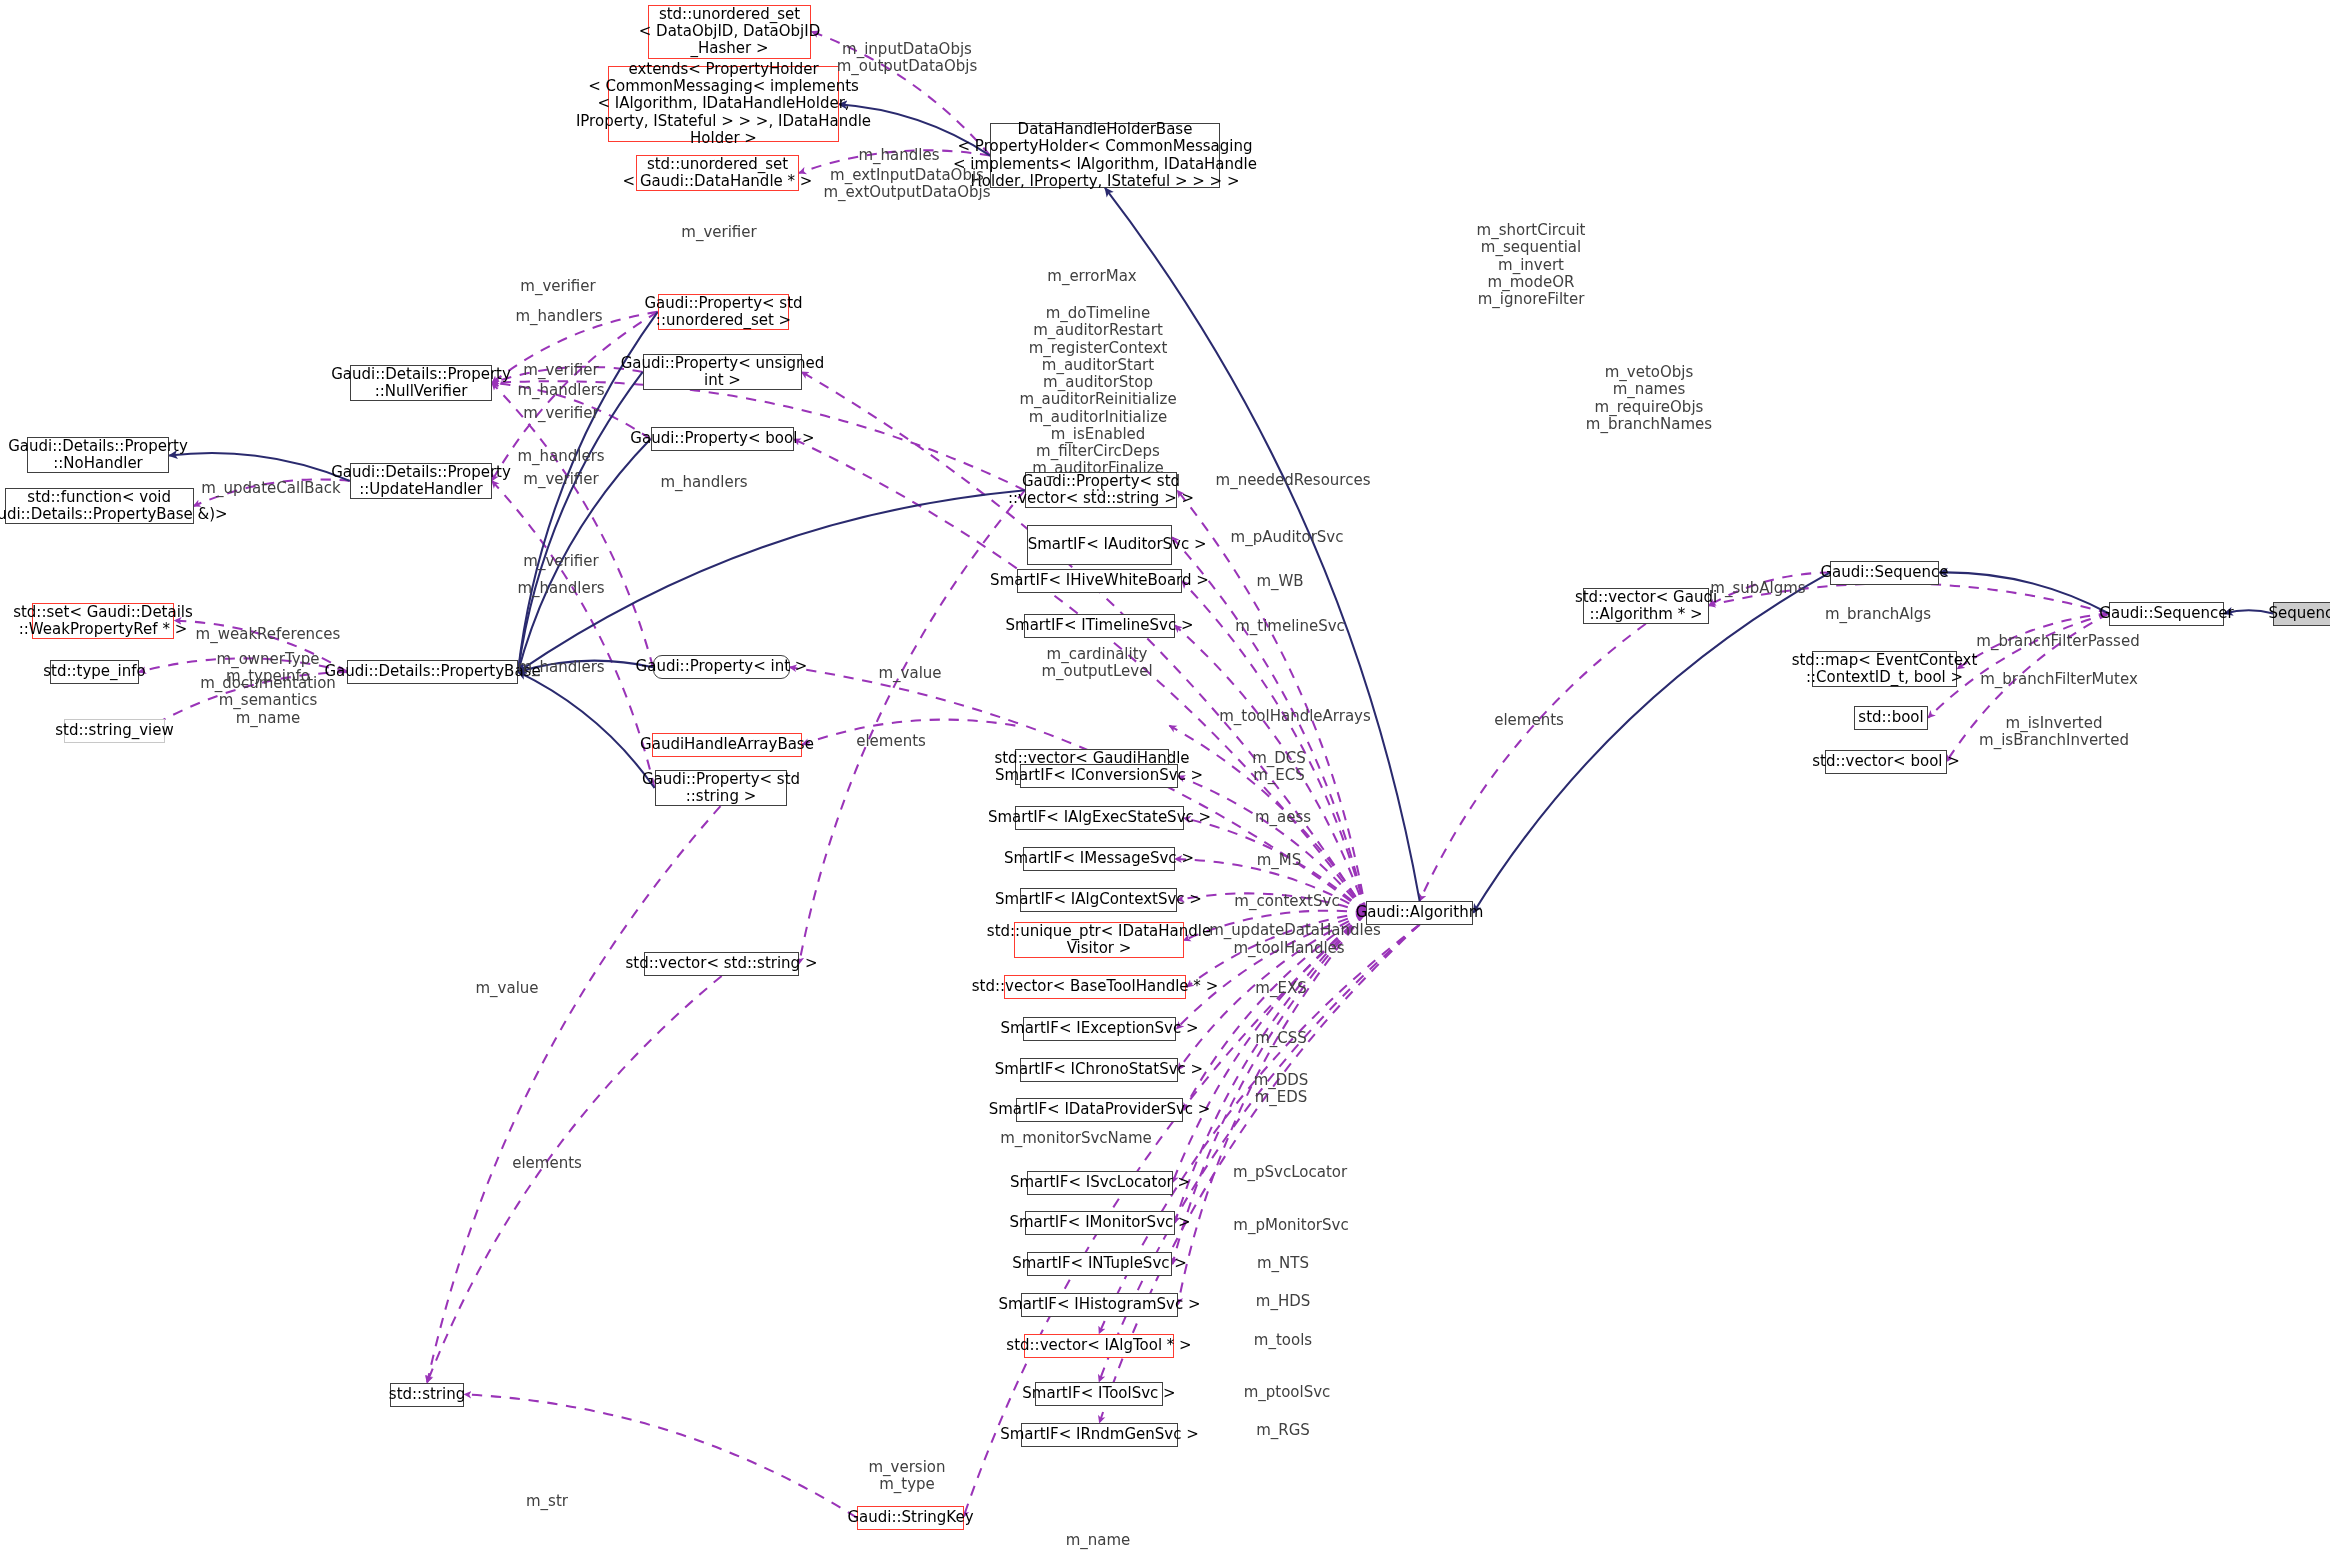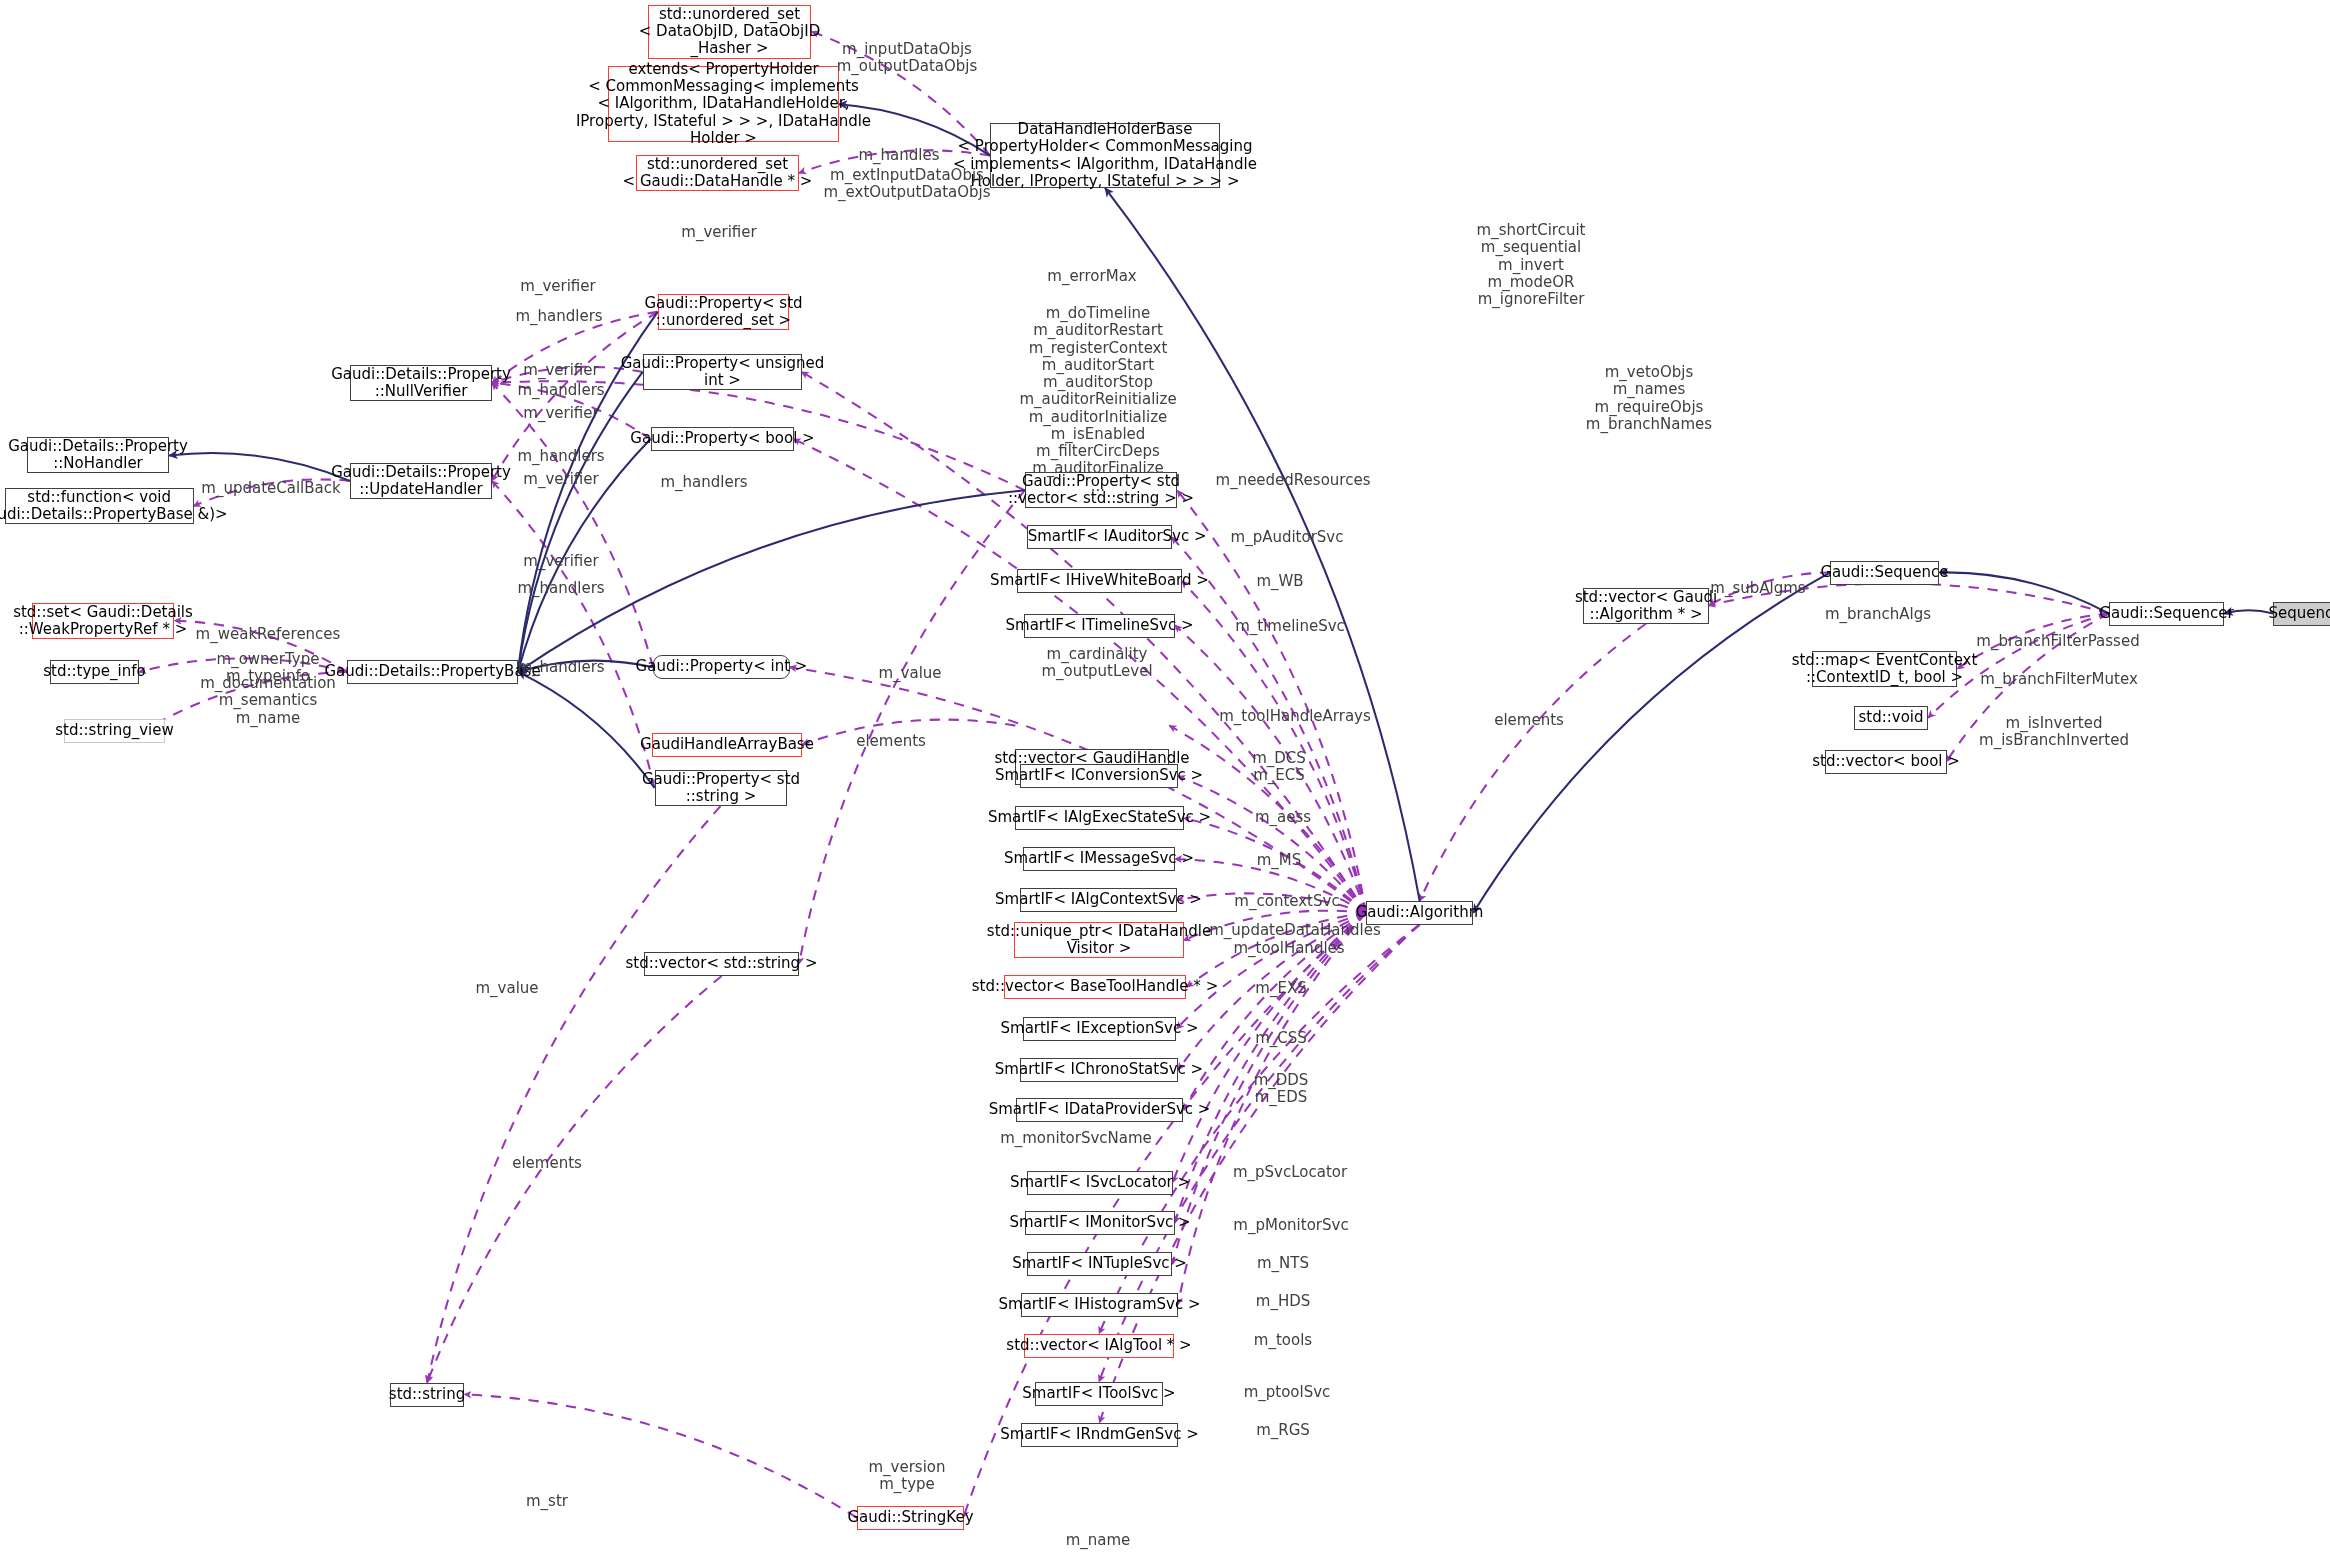--- a/index.html
+++ b/index.html
@@ -149,36 +149,36 @@
 ::NullVerifier</div>
       <div class="node black" style="left: 651px; top: 427px; width: 143px; height: 24px;">Gaudi::Property&lt; bool &gt;</div>
       <div class="node black" style="left: 27px; top: 437px; width: 142px; height: 36px;">Gaudi::Details::Property
 ::NoHandler</div>
       <div class="node black" style="left: 350px; top: 463px; width: 142px; height: 36px;">Gaudi::Details::Property
 ::UpdateHandler</div>
       <div class="node black" style="left: 1025px; top: 472px; width: 152px; height: 36px;">Gaudi::Property&lt; std
 ::vector&lt; std::string &gt; &gt;</div>
       <div class="node black" style="left: 4.7px; top: 488px; width: 189px; height: 36px;">std::function&lt; void
 (Gaudi::Details::PropertyBase &amp;)&gt;</div>
-      <div class="node black" style="left: 1027px; top: 525px; width: 145px; height: 24px; padding-left: 40px;">SmartIF&lt; IAuditorSvc &gt;</div>
+      <div class="node black" style="left: 1027px; top: 525px; width: 145px; height: 40px; padding-left: 40px;">SmartIF&lt; IAuditorSvc &gt;</div>
       <div class="node black" style="left: 1583px; top: 588px; width: 126px; height: 36px;">std::vector&lt; Gaudi
 ::Algorithm * &gt;</div>
       <div class="node black" style="left: 1830px; top: 561px; width: 109px; height: 24px;">Gaudi::Sequence</div>
       <div class="node black" style="left: 1017px; top: 569px; width: 165px; height: 24px;">SmartIF&lt; IHiveWhiteBoard &gt;</div>
       <div class="node black" style="left: 1024px; top: 614px; width: 151px; height: 24px;">SmartIF&lt; ITimelineSvc &gt;</div>
       <div class="node black" style="left: 2109px; top: 602px; width: 115px; height: 24px;">Gaudi::Sequencer</div>
       <div class="node current" style="left: 2273px; top: 602px; width: 71px; height: 24px;">Sequencer</div>
       <div class="node red" style="left: 32px; top: 603px; width: 142px; height: 36px;">std::set&lt; Gaudi::Details
 ::WeakPropertyRef * &gt;</div>
       <div class="node black" style="left: 1812px; top: 651px; width: 145px; height: 36px;">std::map&lt; EventContext
 ::ContextID_t, bool &gt;</div>
       <div class="node black" style="left: 653px; top: 655px; width: 137px; height: 24px; border-radius: 9px;">Gaudi::Property&lt; int &gt;</div>
       <div class="node black" style="left: 50px; top: 660px; width: 89px; height: 24px;">std::type_info</div>
       <div class="node black" style="left: 347px; top: 660px; width: 171px; height: 24px;">Gaudi::Details::PropertyBase</div>
-      <div class="node black" style="left: 1854px; top: 706px; width: 74px; height: 24px;">std::void</div>
+      <div class="node black" style="left: 1854px; top: 706px; width: 74px; height: 24px;">std::bool</div>
       <div class="node gray-light" style="left: 43px; top: 719px; width: 101px; height: 24px; margin-left: 21px;">std::string_view</div>
       <div class="node black" style="left: 1015px; top: 749px; width: 154px; height: 36px;">std::vector&lt; GaudiHandle
 ArrayBase * &gt;</div>
       <div class="node red" style="left: 652px; top: 733px; width: 150px; height: 24px;">GaudiHandleArrayBase</div>
       <div class="node black" style="left: 1825px; top: 750px; width: 122px; height: 24px;">std::vector&lt; bool &gt;</div>
       <div class="node black" style="left: 1020px; top: 764px; width: 158px; height: 24px;">SmartIF&lt; IConversionSvc &gt;</div>
       <div class="node black" style="left: 655px; top: 770px; width: 132px; height: 36px;">Gaudi::Property&lt; std
 ::string &gt;</div>
       <div class="node black" style="left: 1015px; top: 806px; width: 169px; height: 24px;">SmartIF&lt; IAlgExecStateSvc &gt;</div>
       <div class="node black" style="left: 1023px; top: 847px; width: 152px; height: 24px;">SmartIF&lt; IMessageSvc &gt;</div>

